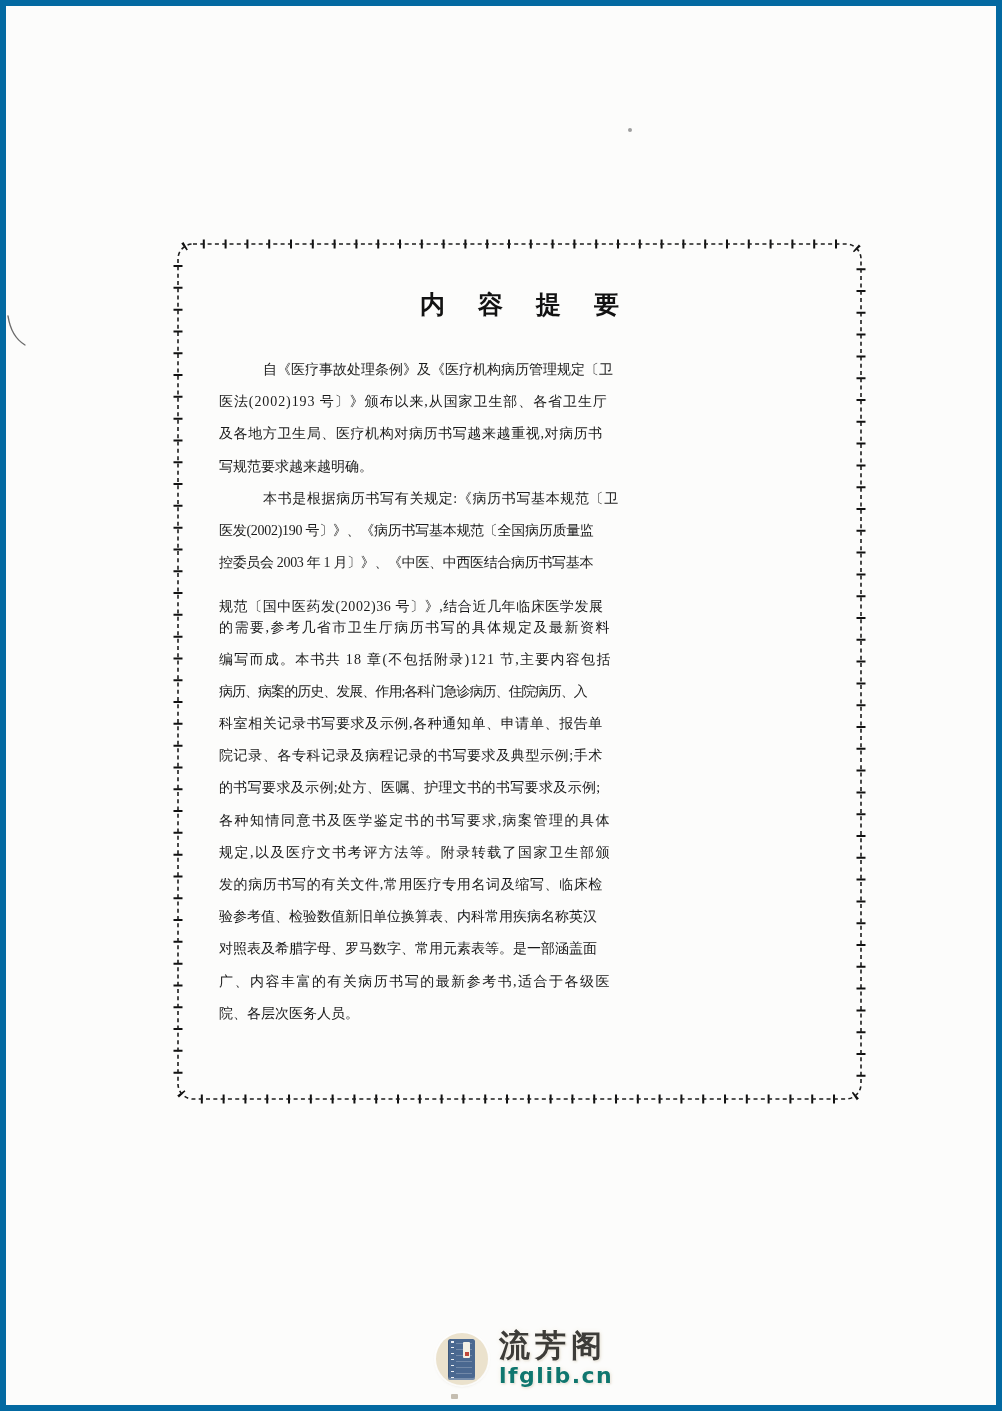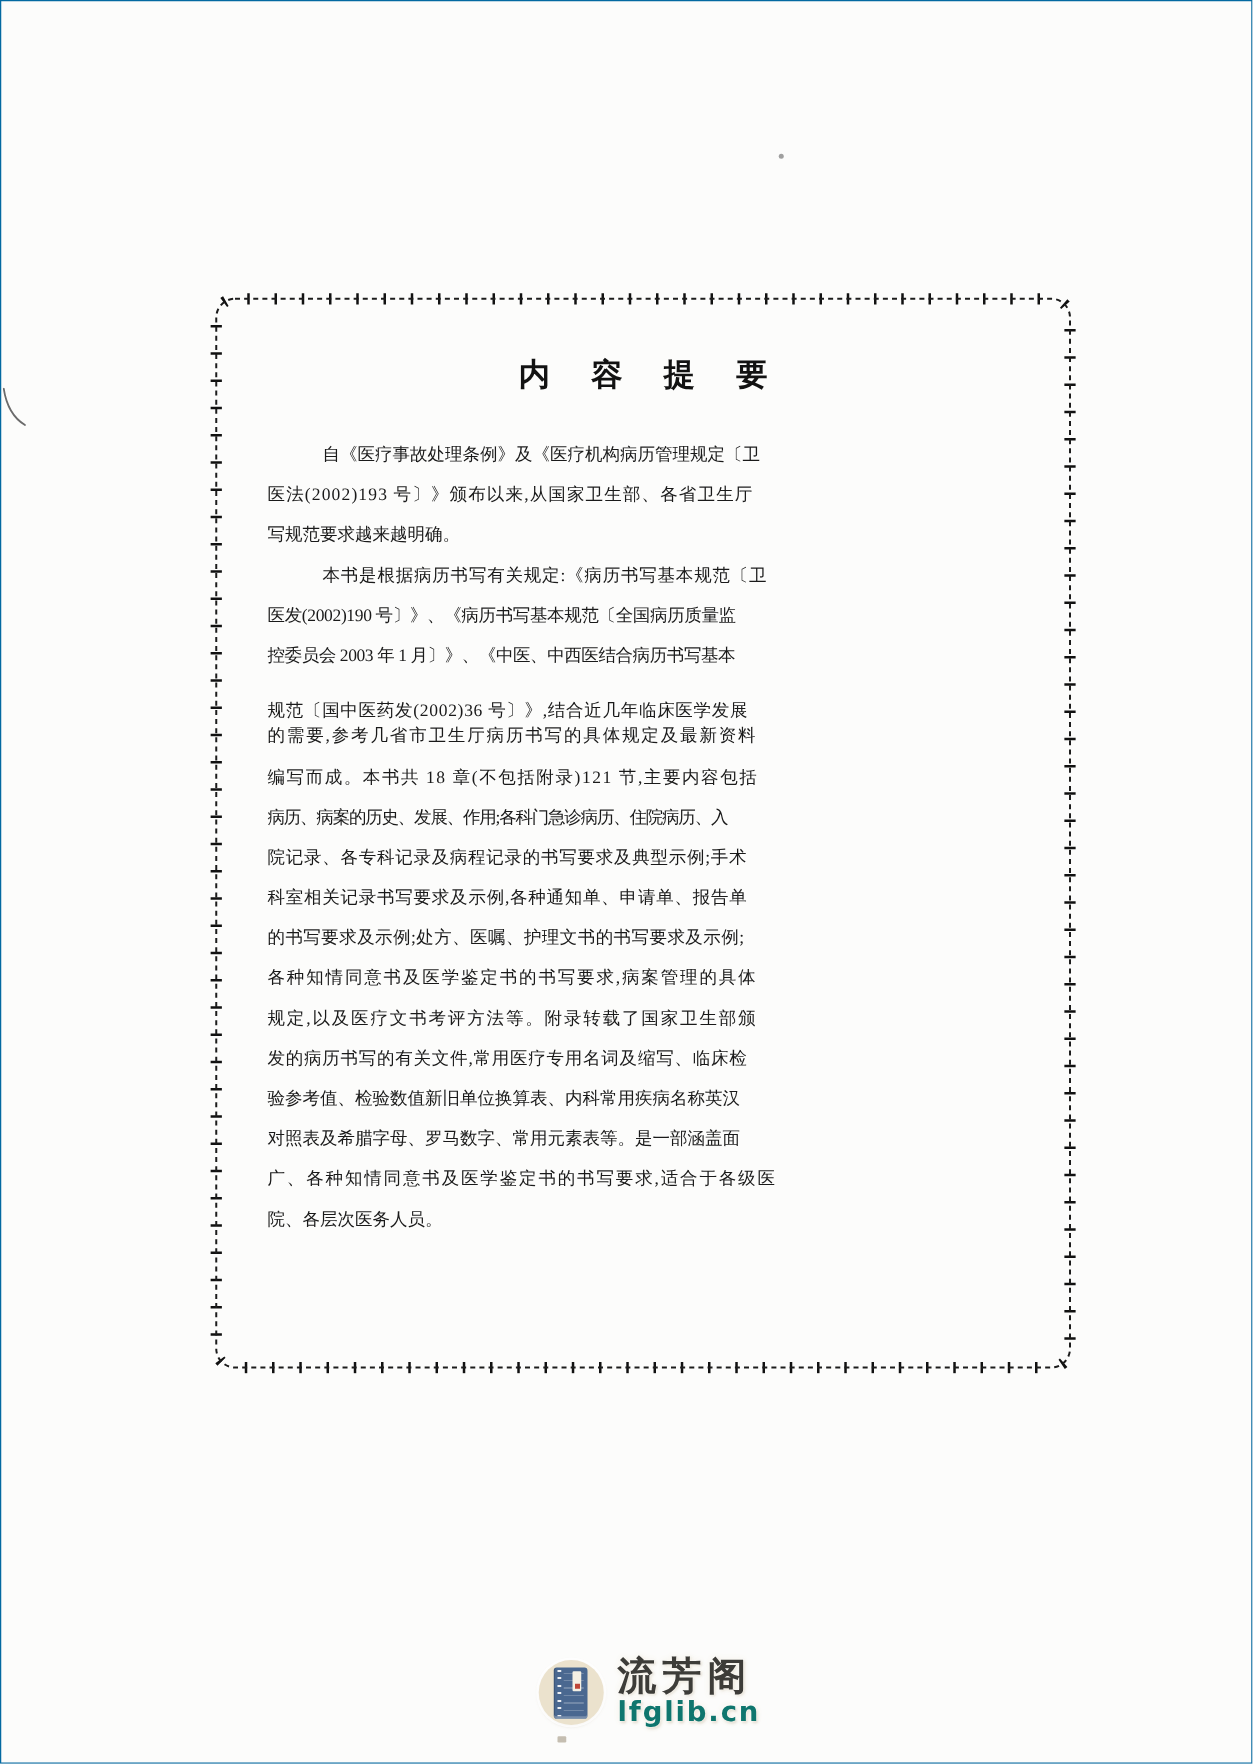--- a/index.html
+++ b/index.html
@@ -1,21 +1,21 @@
 <!DOCTYPE html>
 <html><head>
 <meta charset="utf-8">
 <style>
   html,body{margin:0;padding:0;background:#e8e8e8;}
   .page{
     position:relative;
     width:1002px;height:1411px;
     margin:0 auto;
     background:#fcfcfb;
-    border:1px solid #0369a1;
+    border:6px solid #0369a1;
     box-sizing:border-box;
     overflow:hidden;
     font-family:"Liberation Serif","DejaVu Serif",serif;
   }
   
   .frame-border{position:absolute;left:167px;top:233px;width:693px;height:865px;}
   .frame-content{position:absolute;left:167px;top:233px;width:693px;height:865px;}
   .page-title{
     position:absolute;top:49px;left:0;width:100%;
     margin:0;box-sizing:border-box;padding-left:13px;
@@ -87,37 +87,38 @@
   <svg class="frame-border" viewBox="0 0 693 865" xmlns="http://www.w3.org/2000/svg">
     <rect x="5" y="5" width="683" height="855" rx="15" fill="none" stroke="#111111" stroke-width="9" stroke-dasharray="2 19.8" stroke-dashoffset="12"></rect>
     <rect x="5" y="5" width="683" height="855" rx="15" fill="none" stroke="#1c1c1c" stroke-width="1.6" stroke-dasharray="4 3.3"></rect>
   </svg>
 
   <div class="frame-content">
     <h1 class="page-title">内 容 提 要</h1>
     <div class="bodytext" id="bodytext">
         <div class="tline indent"><span style="letter-spacing: 0px;">自《医疗事故处理条例》及《医疗机构病历管理规定〔卫</span></div>
         <div class="tline"><span style="letter-spacing: 0.92px;">医法(2002)193 号〕》颁布以来,从国家卫生部、各省卫生厅</span></div>
+        <div class="tline"><span style="letter-spacing: 0.61px;">及各地方卫生局、医疗机构对病历书写越来越重视,对病历书</span></div>
         <div class="tline"><span>写规范要求越来越明确。</span></div>
         <div class="tline indent"><span style="letter-spacing: 0.64px;">本书是根据病历书写有关规定:《病历书写基本规范〔卫</span></div>
         <div class="tline"><span style="letter-spacing: -0.28px;">医发(2002)190 号〕》、《病历书写基本规范〔全国病历质量监</span></div>
         <div class="tline"><span style="letter-spacing: -0.33px;">控委员会 2003 年 1 月〕》、《中医、中西医结合病历书写基本</span></div>
         <div class="tline"><span style="letter-spacing: 0.57px; margin-top: 12px;">规范〔国中医药发(2002)36 号〕》,结合近几年临床医学发展</span></div>
         <div class="tline"><span style="letter-spacing: 1.48px;">的需要,参考几省市卫生厅病历书写的具体规定及最新资料</span></div>
         <div class="tline"><span style="letter-spacing: 1.26px;">编写而成。本书共 18 章(不包括附录)121 节,主要内容包括</span></div>
         <div class="tline"><span style="letter-spacing: -0.97px;">病历、病案的历史、发展、作用;各科门急诊病历、住院病历、入</span></div>
+        <div class="tline"><span style="letter-spacing: 0.61px;">科室相关记录书写要求及示例,各种通知单、申请单、报告单</span></div>
         <div class="tline"><span style="letter-spacing: 0.59px;">院记录、各专科记录及病程记录的书写要求及典型示例;手术</span></div>
-        <div class="tline"><span style="letter-spacing: 0.61px;">科室相关记录书写要求及示例,各种通知单、申请单、报告单</span></div>
         <div class="tline"><span style="letter-spacing: 0.35px;">的书写要求及示例;处方、医嘱、护理文书的书写要求及示例;</span></div>
         <div class="tline"><span style="letter-spacing: 1.48px;">各种知情同意书及医学鉴定书的书写要求,病案管理的具体</span></div>
         <div class="tline"><span style="letter-spacing: 1.48px;">规定,以及医疗文书考评方法等。附录转载了国家卫生部颁</span></div>
         <div class="tline"><span style="letter-spacing: 0.61px;">发的病历书写的有关文件,常用医疗专用名词及缩写、临床检</span></div>
         <div class="tline"><span style="letter-spacing: 0px;">验参考值、检验数值新旧单位换算表、内科常用疾病名称英汉</span></div>
         <div class="tline"><span style="letter-spacing: 0px;">对照表及希腊字母、罗马数字、常用元素表等。是一部涵盖面</span></div>
-        <div class="tline"><span style="letter-spacing: 1.48px;">广、各种知情同意书及医学鉴定书的书写要求,适合于各级医</span></div>
+        <div class="tline"><span style="letter-spacing: 1.48px;">广、内容丰富的有关病历书写的最新参考书,适合于各级医</span></div>
         <div class="tline"><span>院、各层次医务人员。</span></div>
       </div>
   </div>
 
   <div class="ink-dot"></div>
   <div class="fleck"></div>
   <svg class="pen-stroke" viewBox="0 0 22 52" xmlns="http://www.w3.org/2000/svg">
     <path d="M2,14 C4,27 9,37 19,43" fill="none" stroke="#6b6b6b" stroke-width="1.4" stroke-linecap="round"></path>
   </svg>
 

